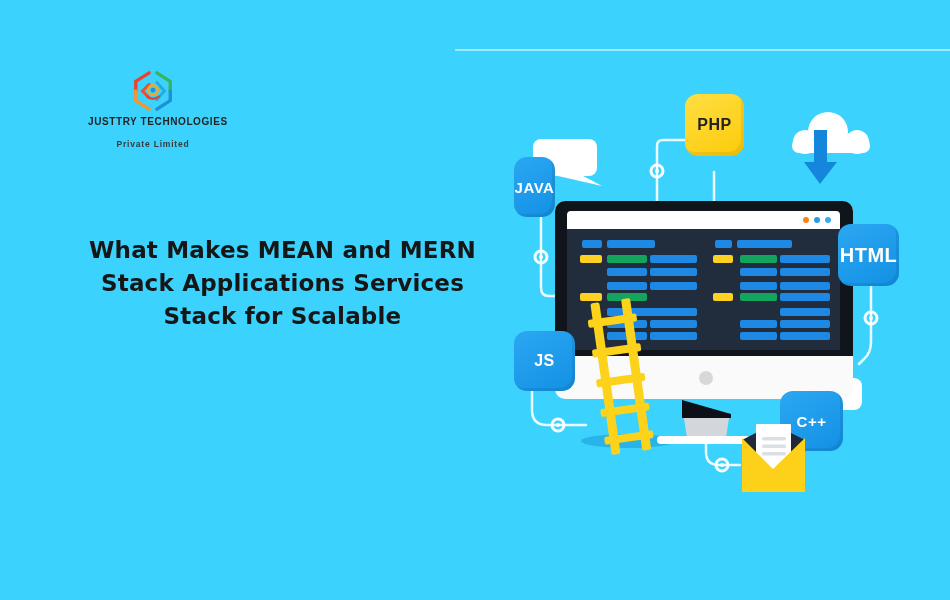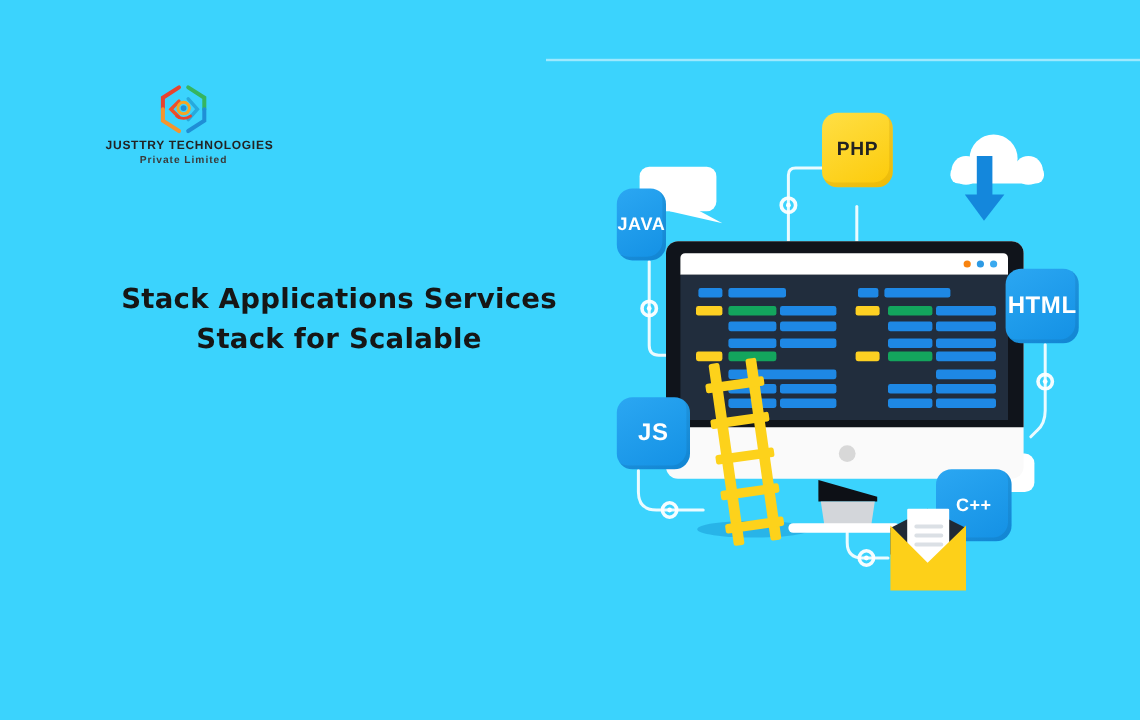--- a/index.html
+++ b/index.html
@@ -5,21 +5,21 @@
   html,body{margin:0;padding:0;}
   .canvas{position:relative;width:950px;height:600px;background:var(--bg);overflow:hidden;
           font-family:"Liberation Sans",sans-serif;}
   
   .top-divider{position:absolute;left:455px;top:49px;width:495px;height:1.5px;
                background:rgba(255,255,255,.5);}
   .logo{position:absolute;left:88px;top:68px;width:130px;text-align:center;}
   .logo svg{display:block;margin:0 auto;}
   .logo-name{margin-top:2px;font-size:10px;font-weight:bold;letter-spacing:.6px;
              color:var(--logo_text);white-space:nowrap;}
-  .logo-sub{margin-top:1px;font-size:8.5px;font-weight:bold;letter-spacing:.8px;
+  .logo-sub{margin-top:12px;font-size:8.5px;font-weight:bold;letter-spacing:.8px;
             color:var(--logo_sub);white-space:nowrap;}
   .headline{position:absolute;left:70px;top:234px;width:425px;margin:0;text-align:center;
             font-family:"DejaVu Sans",sans-serif;font-size:23px;line-height:33px;
             font-weight:bold;color:var(--headline);letter-spacing:.2px;z-index:3;}
   
   .layer{position:absolute;left:0;top:0;z-index:1;}
   .layer-front{z-index:5;}
   
   .monitor{position:absolute;left:555px;top:201px;width:298px;height:198px;
            background:var(--chin);border-radius:10px;z-index:2;}
@@ -38,21 +38,21 @@
   
   .badge{position:absolute;border-radius:13px;display:flex;align-items:center;
          justify-content:center;font-weight:bold;color:#fff;letter-spacing:.5px;
          background:linear-gradient(150deg,var(--badge_blue_1),var(--badge_blue_2));
          box-shadow:inset -3px -3px 0 rgba(0,0,0,.07);z-index:4;}
   .badge-java{left:514px;top:157px;width:41px;height:60px;font-size:15px;}
   .badge-php {left:685px;top:94px;width:59px;height:62px;font-size:16px;
               background:linear-gradient(150deg,var(--badge_yellow_1),var(--badge_yellow_2));
               color:var(--php_text);box-shadow:inset -3px -4px 0 rgba(170,120,0,.18);}
   .badge-html{left:838px;top:224px;width:61px;height:62px;font-size:20px;}
-  .badge-js  {left:514px;top:331px;width:61px;height:60px;font-size:20px;justify-content:center;}
+  .badge-js  {left:514px;top:331px;width:61px;height:60px;font-size:16px;justify-content:center;}
   .badge-cpp {left:780px;top:391px;width:63px;height:60px;font-size:15px;}
   
   .f-white{fill:var(--white);}
   .f-arrow{fill:var(--arrow_blue);}
   .f-shadow{fill:var(--shadow);opacity:.9;}
   .f-flap{fill:var(--envelope_flap);}
   .f-env{fill:var(--envelope_yellow);}
   .f-ladder{fill:var(--ladder_yellow);}
   .f-letterline{fill:var(--letter_line);}
   .f-standdark{fill:#0d1016;}
@@ -78,20 +78,21 @@
       <path d="M28 15 L36 24 L28 33" stroke="#27a9dd" stroke-width="3" fill="none" stroke-linecap="round"></path>
       <circle cx="24" cy="23" r="5" stroke="#f5a623" stroke-width="2.5" fill="none"></circle>
       <circle cx="24" cy="23" r="2.5" fill="#1f8fd6"></circle>
       <path d="M18 30 Q24 34 30 30" stroke="#e8432e" stroke-width="2.5" fill="none" stroke-linecap="round"></path>
     </svg>
     <div class="logo-name">JUSTTRY TECHNOLOGIES</div>
     <div class="logo-sub">Private Limited</div>
   </div>
 
   <h1 class="headline">
+    <div>What Makes MEAN and MERN</div>
     <div>Stack Applications Services</div>
     <div>Stack for Scalable</div>
   </h1>
 
   <svg class="layer" width="950" height="600" viewBox="0 0 950 600">
 
     <g>
       <rect x="533" y="139" width="64" height="37" rx="8" class="f-white"></rect>
       <polygon points="572,170 602,186 558,176" class="f-white"></polygon>
     </g>

